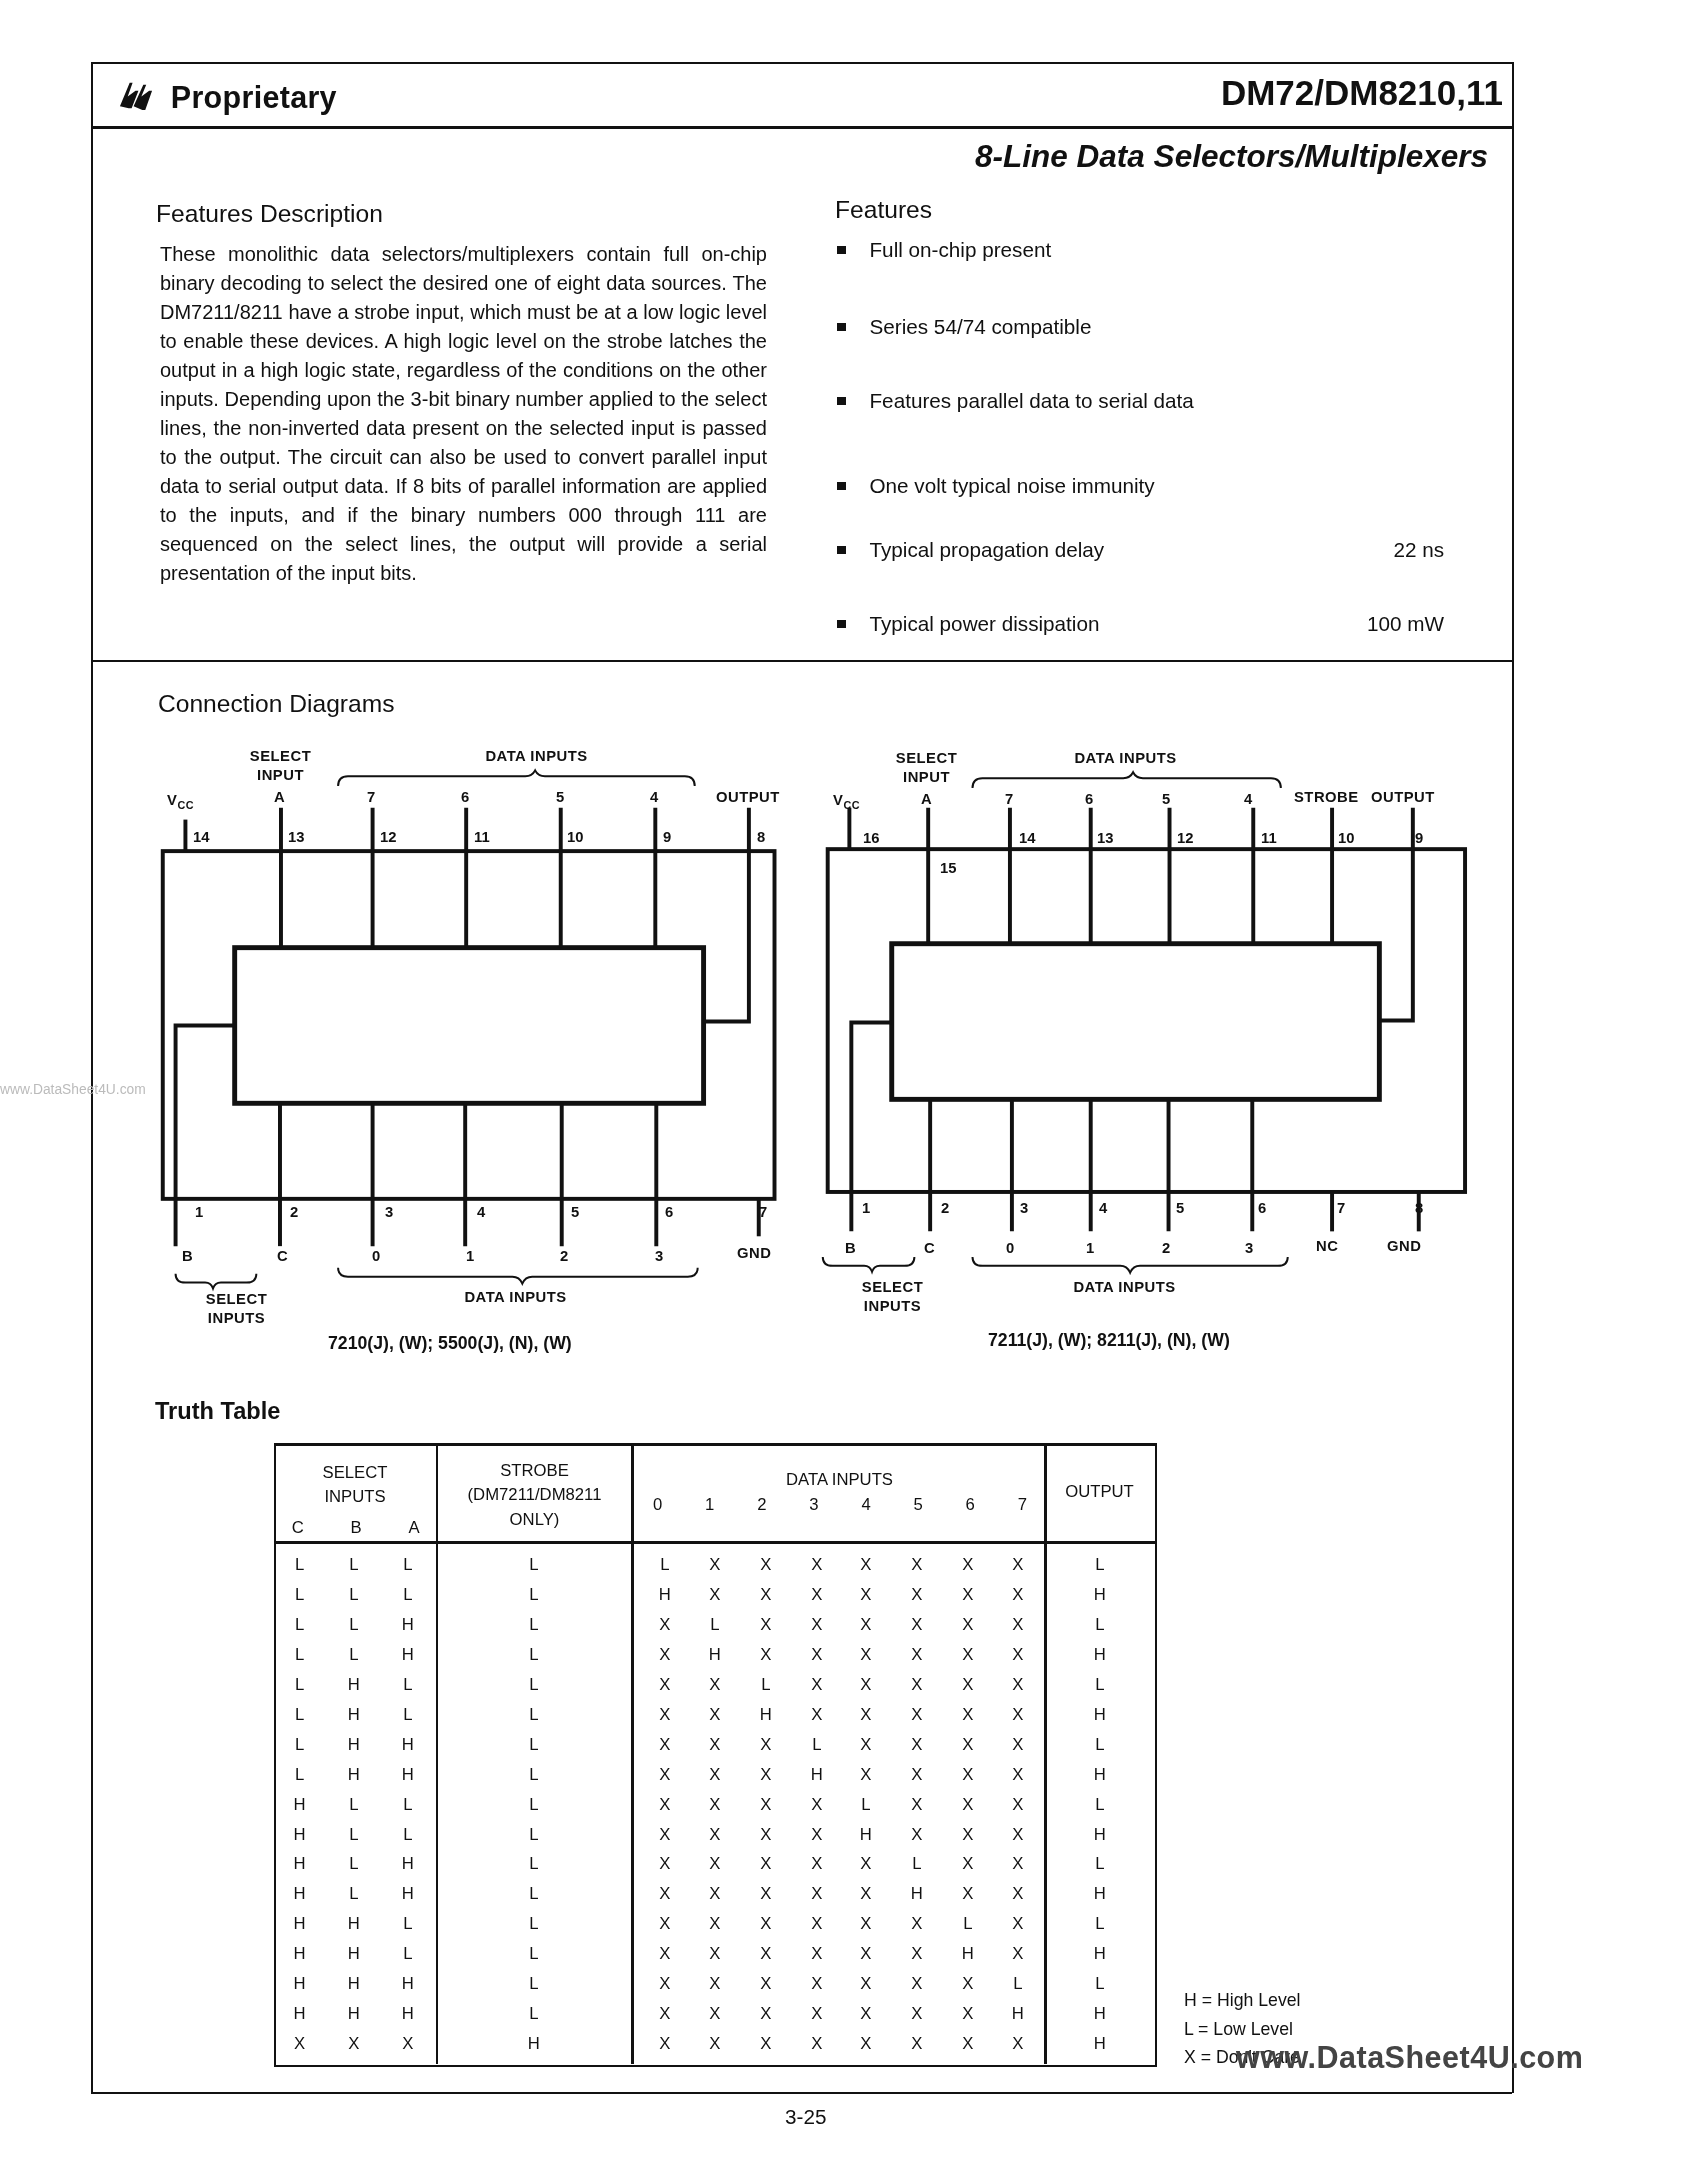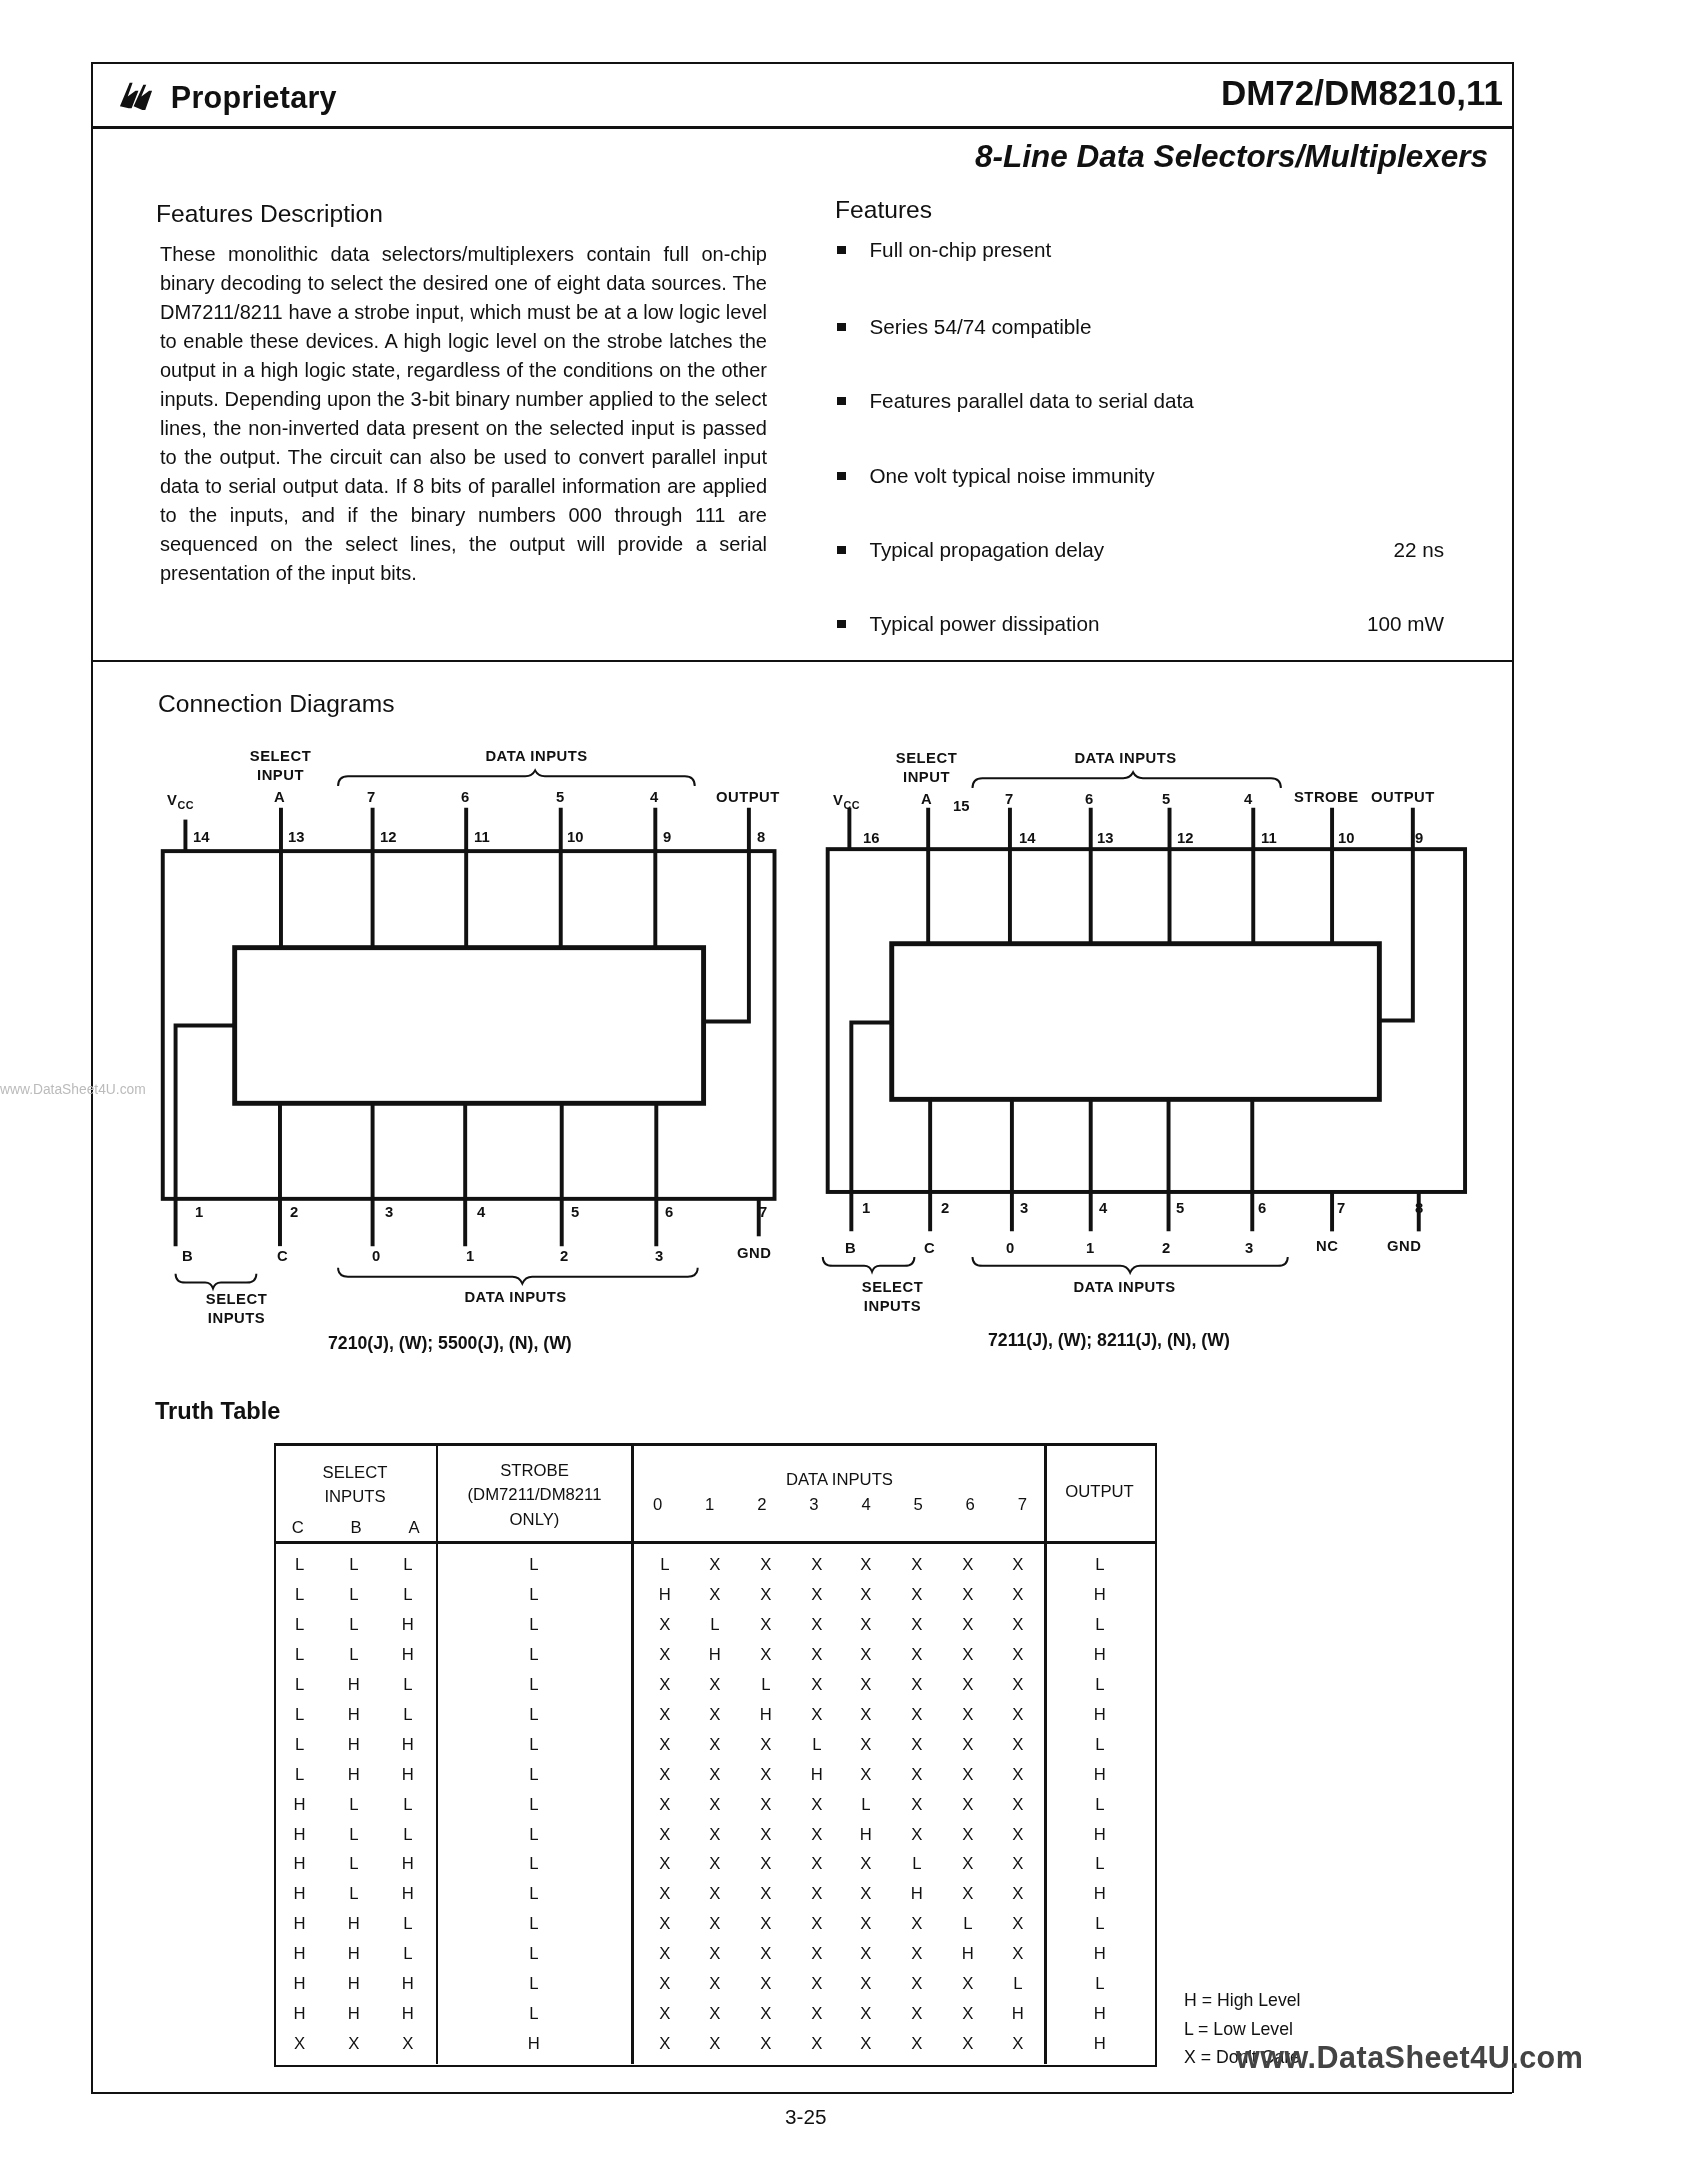--- a/index.html
+++ b/index.html
@@ -60,21 +60,21 @@
   <div class="feat" style="top:79px;">
       <span class="bul"></span>
       <span>Series 54/74 compatible</span>
       <span class="val"></span>
     </div>
   <div class="feat" style="top:153px;">
       <span class="bul"></span>
       <span>Features parallel data to serial data</span>
       <span class="val"></span>
     </div>
-  <div class="feat" style="top:228px;">
+  <div class="feat" style="top:238px;">
       <span class="bul"></span>
       <span>One volt typical noise immunity</span>
       <span class="val"></span>
     </div>
   <div class="feat" style="top:302px;">
       <span class="bul"></span>
       <span>Typical propagation delay</span>
       <span class="val">22 ns</span>
     </div>
   <div class="feat" style="top:376px;">
@@ -194,21 +194,21 @@
 <div class="abs diag-label" style="left:1027px;top:749px;width:197px;">DATA INPUTS</div>
 <div class="abs diag-label" style="left:833px;top:791px;"><span>V</span><sub style="font-size:10.8px;">CC</sub></div>
 <div class="abs diag-label" style="left:921px;top:790px;">A</div>
 <div class="abs diag-label" style="left:1005px;top:790px;">7</div>
 <div class="abs diag-label" style="left:1085px;top:790px;">6</div>
 <div class="abs diag-label" style="left:1162px;top:790px;">5</div>
 <div class="abs diag-label" style="left:1244px;top:790px;">4</div>
 <div class="abs diag-label" style="left:1294px;top:788px;">STROBE</div>
 <div class="abs diag-label" style="left:1371px;top:788px;">OUTPUT</div>
 <div class="abs pinnum" style="left:863px;top:830px;">16</div>
-<div class="abs pinnum" style="left:940px;top:798px;margin-left:13px;">15</div>
+<div class="abs pinnum" style="left:940px;top:860px;">15</div>
 <div class="abs pinnum" style="left:1019px;top:830px;">14</div>
 <div class="abs pinnum" style="left:1097px;top:830px;">13</div>
 <div class="abs pinnum" style="left:1177px;top:830px;">12</div>
 <div class="abs pinnum" style="left:1261px;top:830px;">11</div>
 <div class="abs pinnum" style="left:1338px;top:830px;">10</div>
 <div class="abs pinnum" style="left:1415px;top:830px;">9</div>
 <div class="abs pinnum" style="left:862px;top:1200px;">1</div>
 <div class="abs pinnum" style="left:941px;top:1200px;">2</div>
 <div class="abs pinnum" style="left:1020px;top:1200px;">3</div>
 <div class="abs pinnum" style="left:1099px;top:1200px;">4</div>

